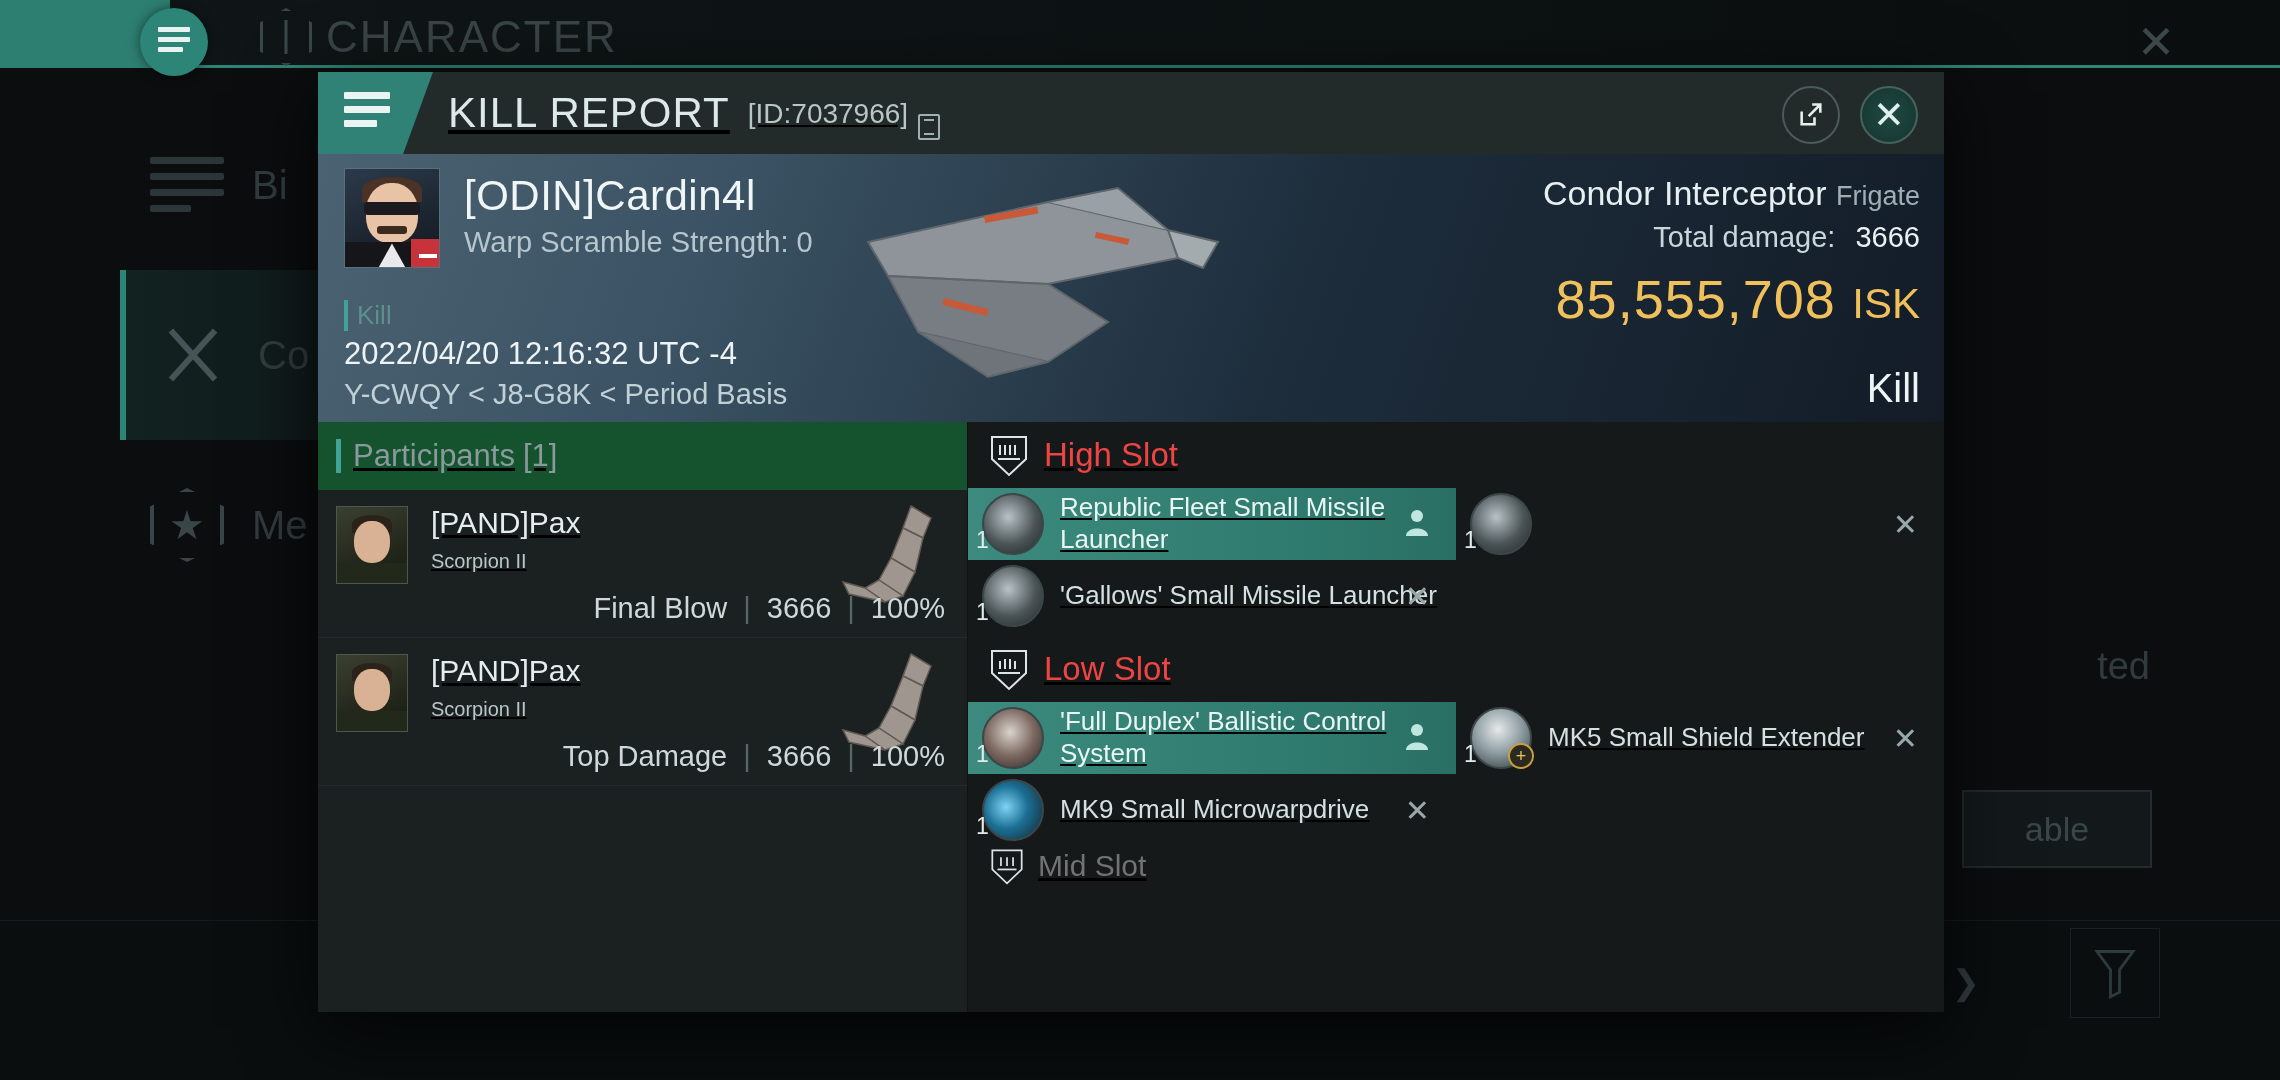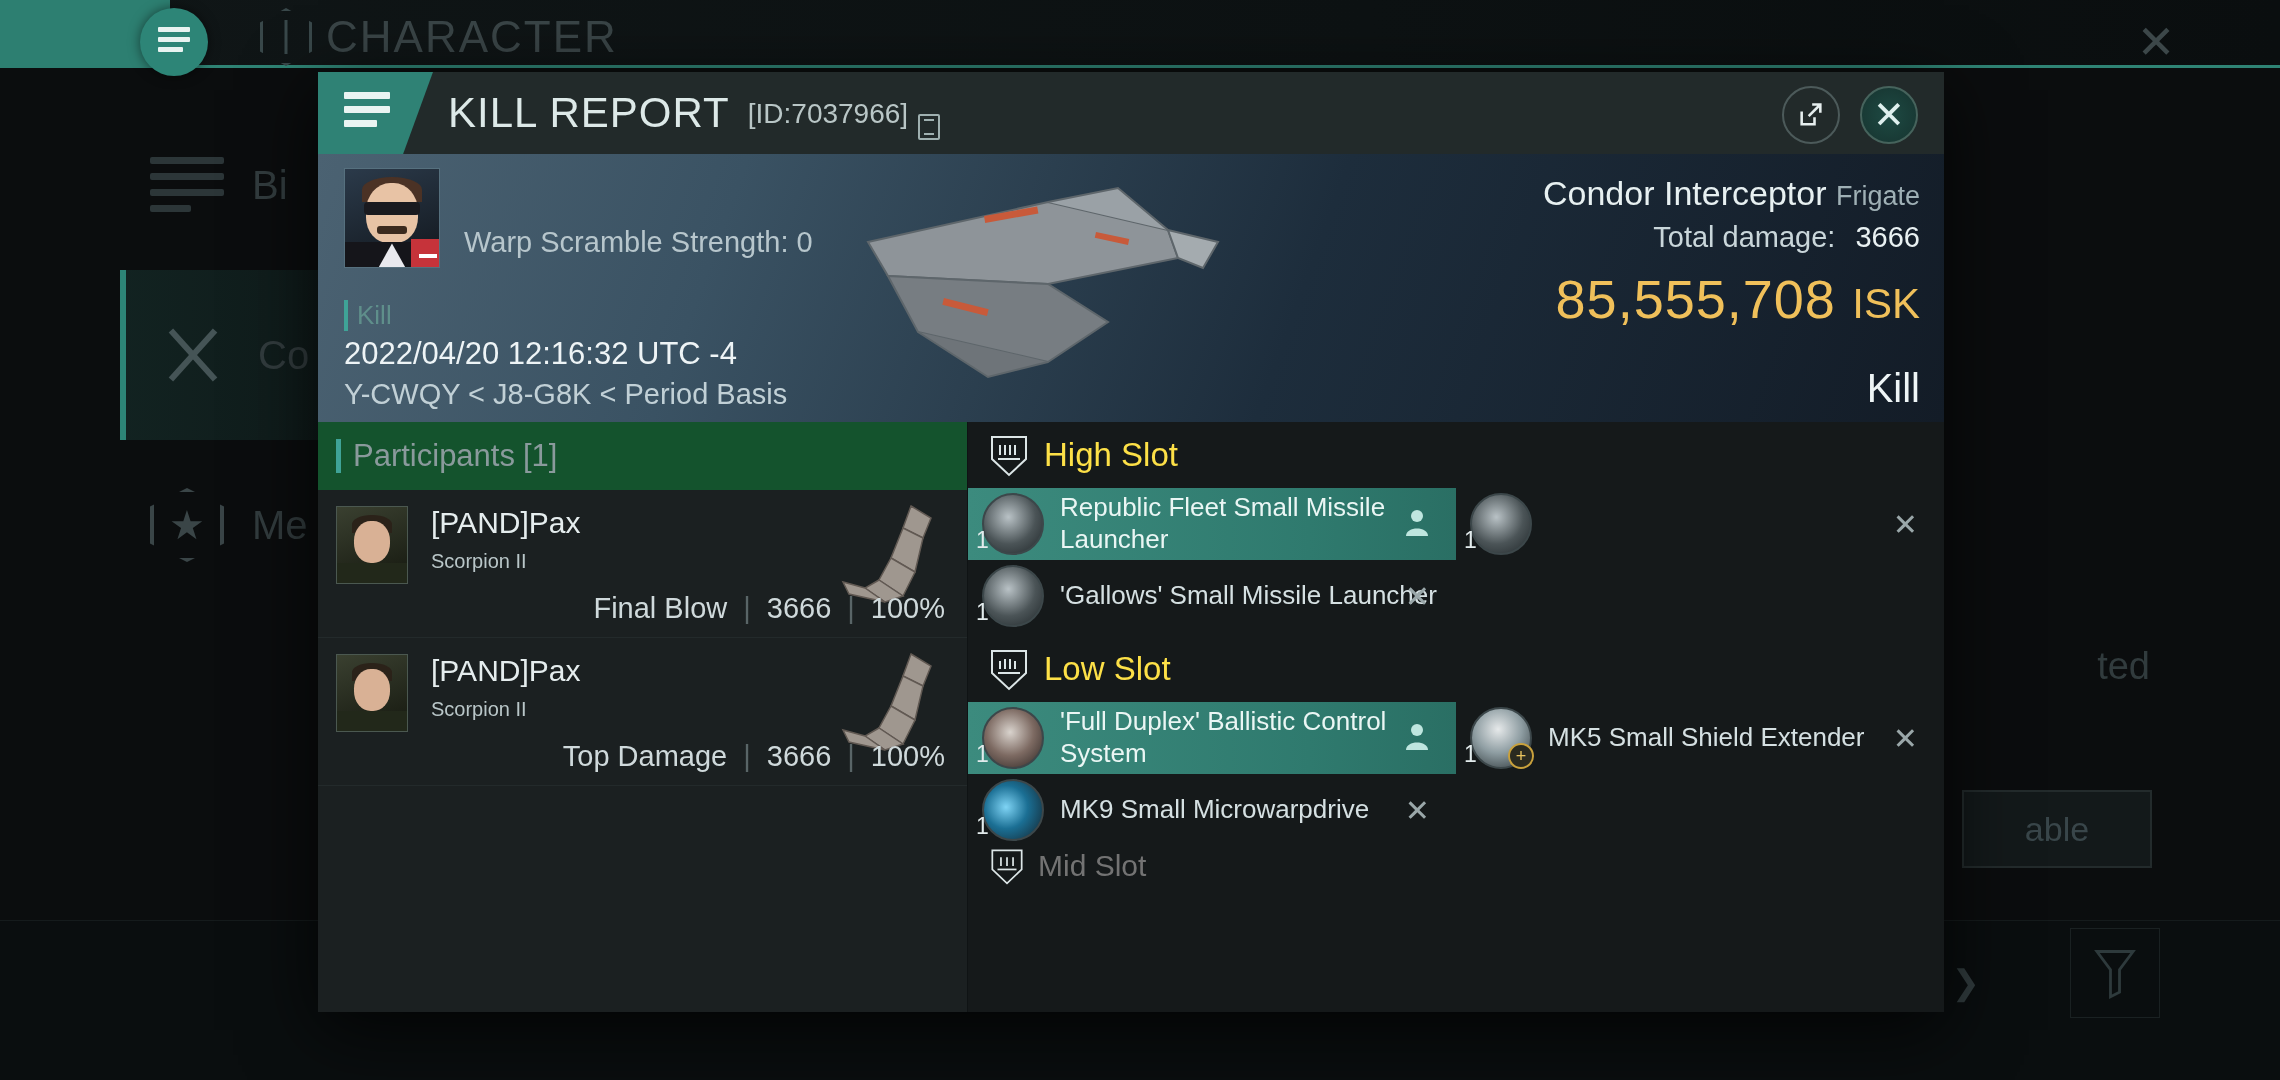--- a/index.html
+++ b/index.html
@@ -132,20 +132,21 @@
   #bg-filter svg { width: 46px; height: 52px; }
 
   
   #modal {
     position: absolute; left: 318px; top: 72px;
     width: 1626px; height: 940px;
     background: #181c1d;
     box-shadow: 0 18px 70px rgba(0,0,0,.75);
     z-index: 10;
     overflow: hidden;
+    text-decoration: underline;
   }
 
   
   #modal-header {
     position: relative; height: 82px;
     background: #222a2a;
     display: flex; align-items: center;
   }
   #modal-header-accent {
     position:absolute; left:0; top:0; width:115px; height:82px;
@@ -310,21 +311,21 @@
     opacity:.85;
   }
 
   
   #slots-col { flex: 1; background: #15191a; position: relative; overflow: hidden; }
   .slot-head {
     height: 66px; display:flex; align-items:center; gap: 16px;
     padding-left: 22px; background: #15191a;
   }
   .slot-head .shield { width: 38px; height: 44px; flex:none; }
-  .slot-head .t { color:#fde047; font-size: 33px; }
+  .slot-head .t { color:#ef4444; font-size: 33px; }
 
   .slot-grid { display: flex; }
   .slot-cell {
     width: 50%; height: 72px; position: relative;
     display:flex; align-items:center; padding-left: 14px;
   }
   .slot-cell.active {
     background: linear-gradient(90deg, #3c8b7e 0%, #2f7a6e 70%, #2a6f64 100%);
   }
   .mod-ico {
@@ -495,20 +496,21 @@
           <div class="face"></div>
           <div class="glasses"></div>
         <div class="stache"></div>
           <div class="suit"></div>
           <div class="shirt"></div>
         <div id="avatar-badge">
             <i></i>
           </div>
       </div>
     </div>
+    <div id="hero-name">[ODIN]Cardin4l</div>
     <div id="hero-sub">Warp Scramble Strength: 0</div>
     <div id="hero-kill-tag">Kill</div>
     <div id="hero-date">2022/04/20 12:16:32 UTC -4</div>
     <div id="hero-loc">Y-CWQY &lt; J8-G8K &lt; Period Basis</div>
 
     <div id="hero-right">
       <div id="ship-line">
         <span>Condor Interceptor</span>
         <span class="cls">Frigate</span>
       </div>

